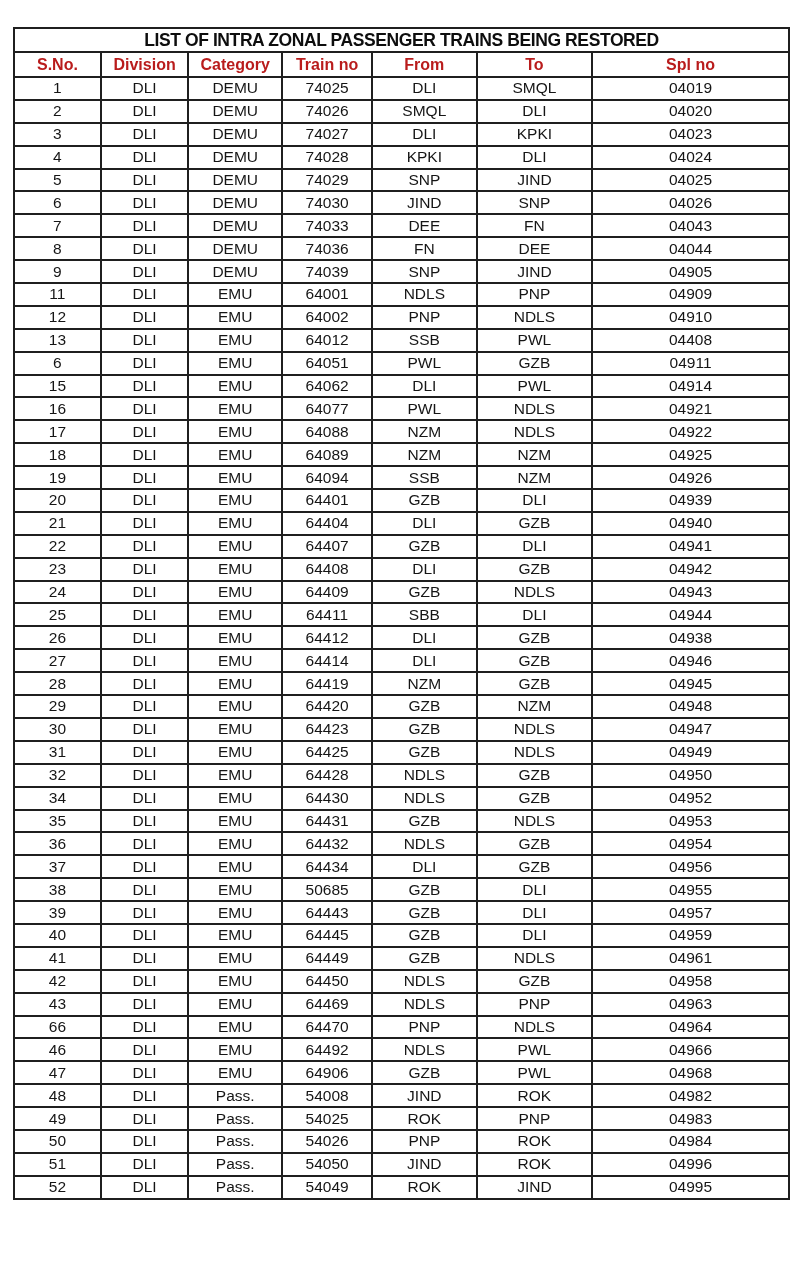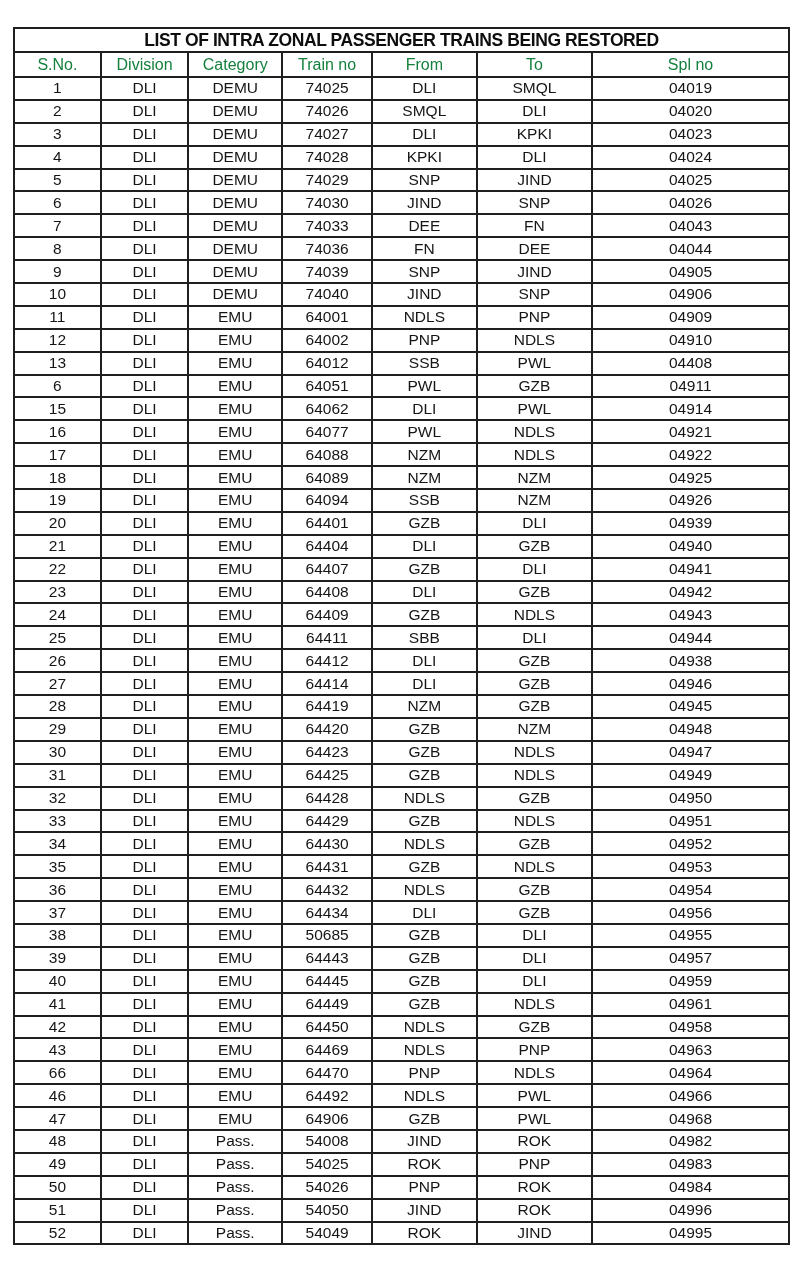--- a/index.html
+++ b/index.html
@@ -40,22 +40,22 @@
     height: 22px;
     font-size: 17.5px;
     font-weight: 700;
     letter-spacing: -0.4px;
     color: #0d0d0d;
     margin-left: 44px;
   }
   tr.header-row th {
     height: 23px;
     font-size: 16px;
-    font-weight: 400;
-    color: #15803d;
+    font-weight: 700;
+    color: #b91c1c;
   }
   tbody td {
     height: 20.9px;
     font-size: 15.5px;
     font-weight: 400;
     color: #151515;
   }
 </style>
 </head>
 <body>
@@ -161,29 +161,20 @@
         <tr>
           <td>9</td>
           <td>DLI</td>
           <td>DEMU</td>
           <td>74039</td>
           <td>SNP</td>
           <td>JIND</td>
           <td>04905</td>
         </tr>
         <tr>
-          <td>10</td>
-          <td>DLI</td>
-          <td>DEMU</td>
-          <td>74040</td>
-          <td>JIND</td>
-          <td>SNP</td>
-          <td>04906</td>
-        </tr>
-        <tr>
           <td>11</td>
           <td>DLI</td>
           <td>EMU</td>
           <td>64001</td>
           <td>NDLS</td>
           <td>PNP</td>
           <td>04909</td>
         </tr>
         <tr>
           <td>12</td>
@@ -366,29 +357,20 @@
           <td>04949</td>
         </tr>
         <tr>
           <td>32</td>
           <td>DLI</td>
           <td>EMU</td>
           <td>64428</td>
           <td>NDLS</td>
           <td>GZB</td>
           <td>04950</td>
-        </tr>
-        <tr>
-          <td>33</td>
-          <td>DLI</td>
-          <td>EMU</td>
-          <td>64429</td>
-          <td>GZB</td>
-          <td>NDLS</td>
-          <td>04951</td>
         </tr>
         <tr>
           <td>34</td>
           <td>DLI</td>
           <td>EMU</td>
           <td>64430</td>
           <td>NDLS</td>
           <td>GZB</td>
           <td>04952</td>
         </tr>

